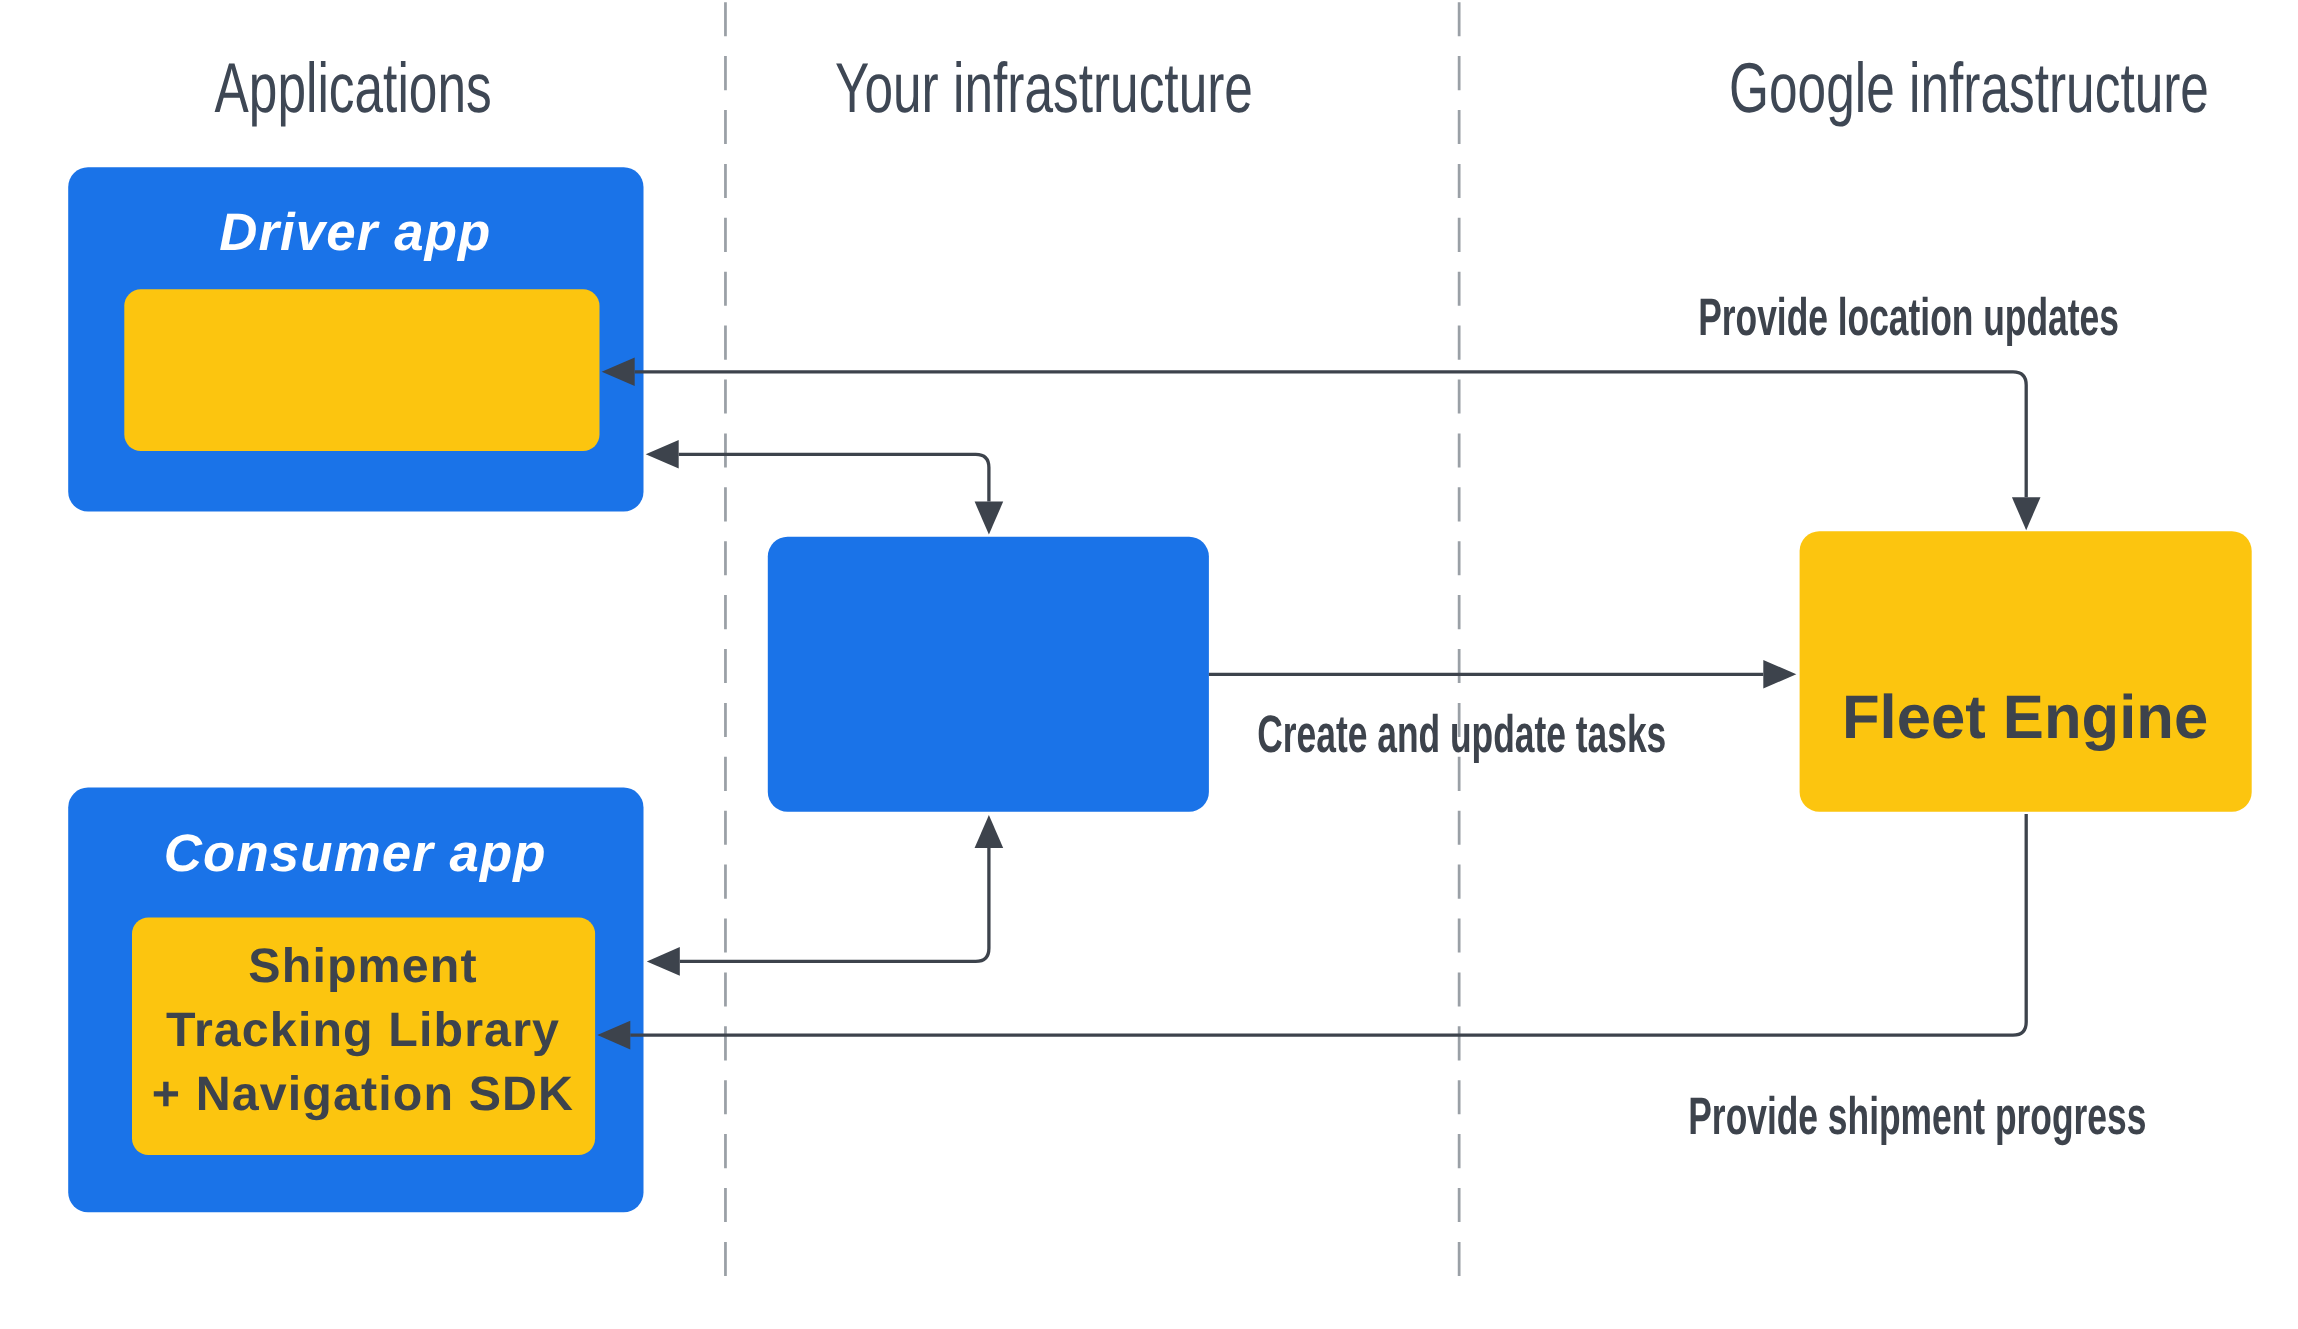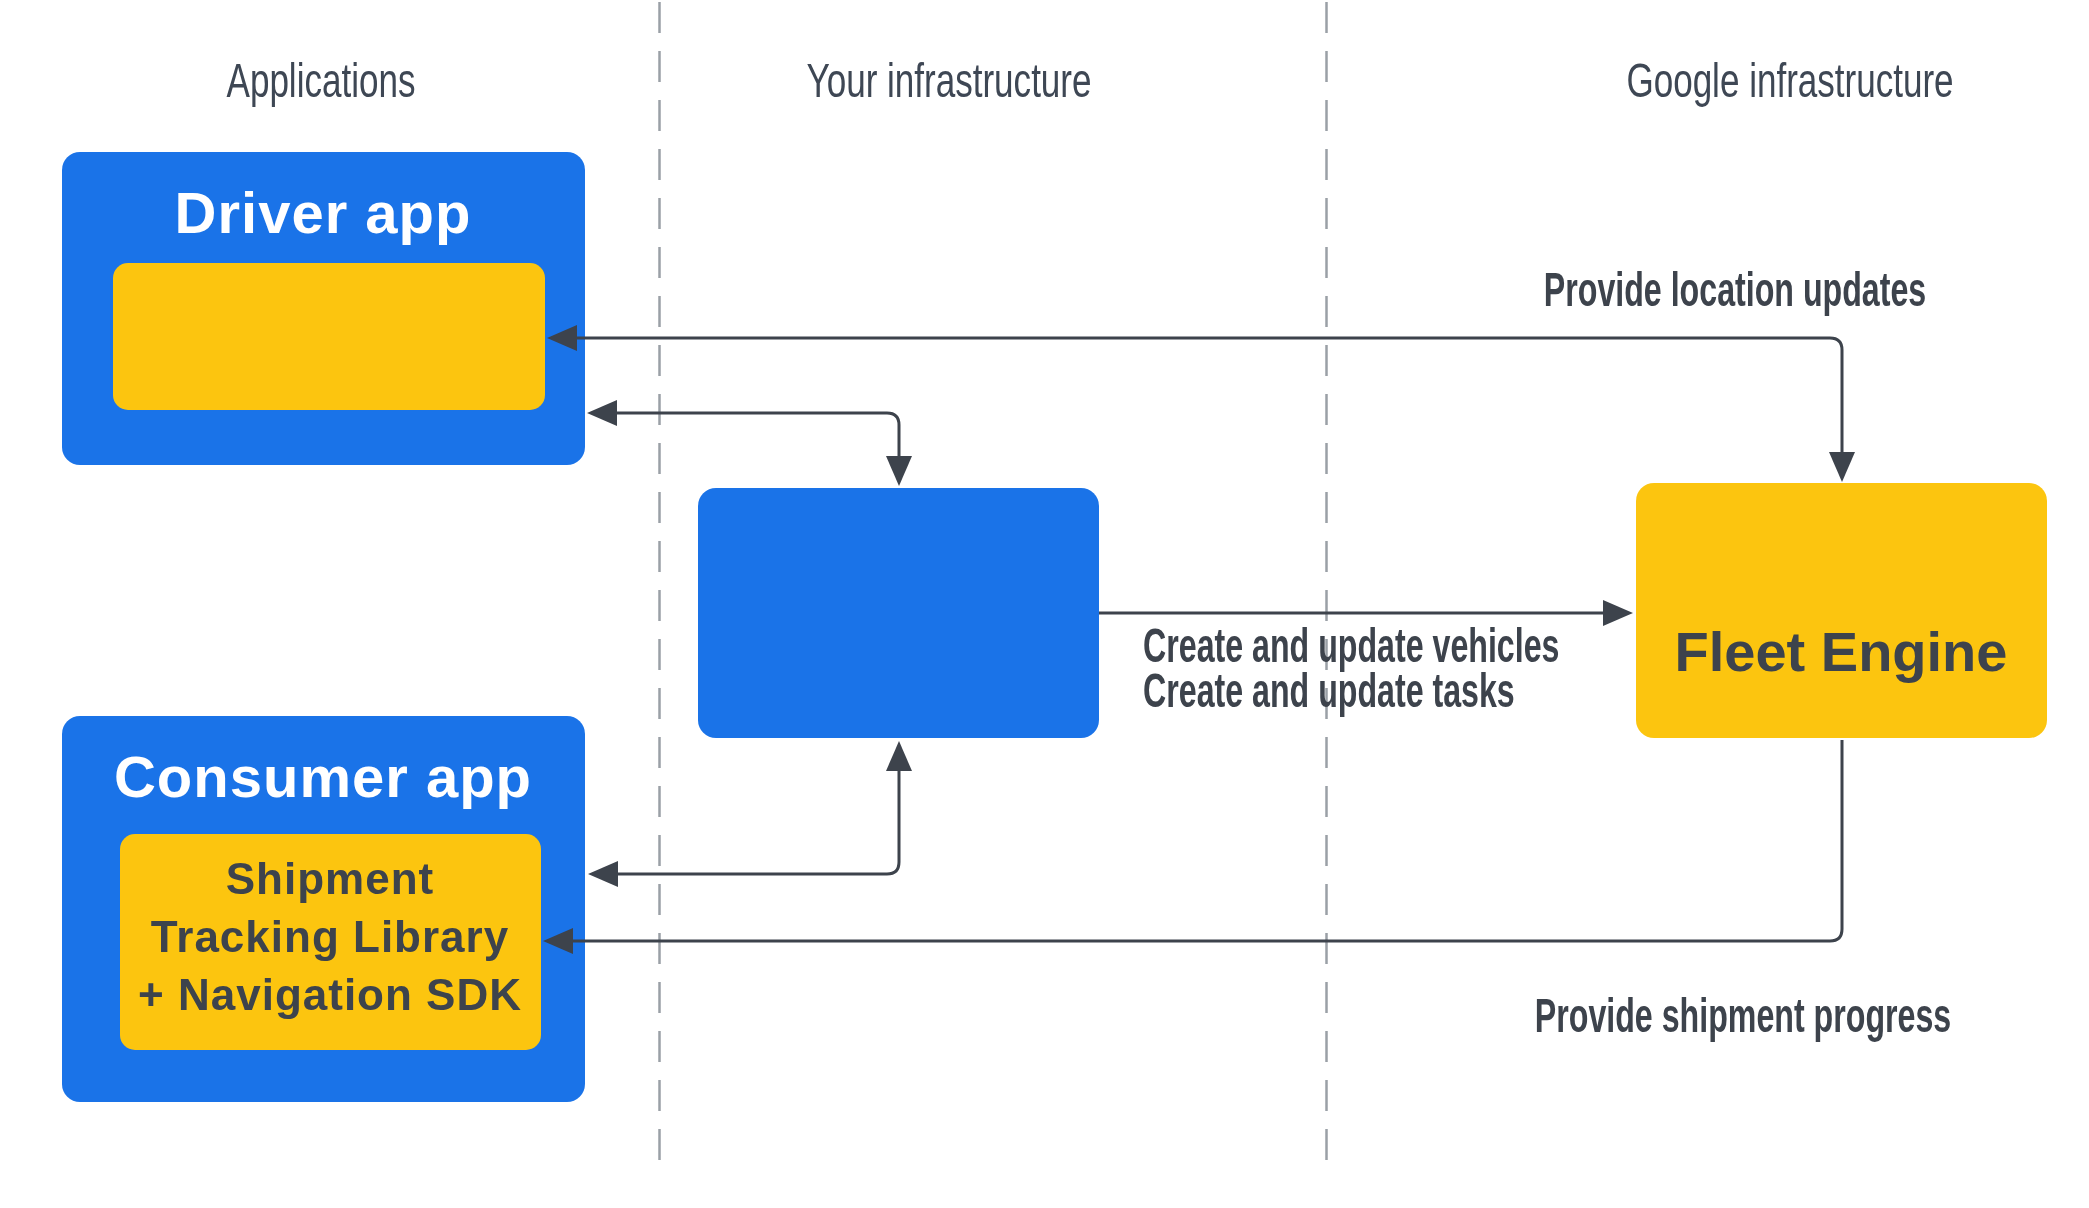--- a/index.html
+++ b/index.html
@@ -4,28 +4,28 @@
 <style>
   html,body{margin:0;padding:0;background:#fff;}
   .canvas{
     position:relative;width:2089px;height:1208px;overflow:hidden;background:#fff;
     font-family:"Liberation Sans","DejaVu Sans",sans-serif;
   }
   .abs{position:absolute;}
   .center-anchor{transform:translate(-50%,-50%);white-space:nowrap;width:max-content;}
 
   
-  .col-header{font-size:48px;font-weight:400;color:var(--header-text,#3E4754);}
+  .col-header{font-size:64px;font-weight:400;color:var(--header-text,#3E4754);}
   .col-header .squeeze{display:inline-block;transform:scaleX(.73);transform-origin:center;}
 
   
   .node{position:absolute;border-radius:18px;}
   .node-blue{background:var(--blue,#1A73E8);}
   .node-yellow{background:var(--yellow,#FCC50F);border-radius:15px;}
-  .node-title{font-size:58px;font-weight:bold;color:var(--white-text,#FFFFFF);letter-spacing:1px;}
+  .node-title{font-size:48px;font-weight:bold;color:var(--white-text,#FFFFFF);letter-spacing:1px;font-style:italic;}
   .fleet-title{font-size:56px;font-weight:bold;color:var(--dark-text,#3D434C);letter-spacing:0px;}
   .sdk-text{font-size:46px;font-weight:bold;color:var(--dark-text,#3D434C);line-height:59px;letter-spacing:2px;text-align:center;}
   .lib-text{font-size:44px;font-weight:bold;color:var(--dark-text,#3D434C);line-height:58px;letter-spacing:1px;text-align:center;}
 
   
   .edge-label{font-size:48px;font-weight:bold;color:var(--dark-text,#3D434C);}
   .edge-label .squeeze{display:inline-block;transform:scaleX(.67);transform-origin:center;}
   .edge-label-left{font-size:48px;font-weight:bold;color:var(--dark-text,#3D434C);line-height:45px;
     transform:translateY(-50%);white-space:nowrap;width:max-content;}
   .edge-label-left .squeeze{display:inline-block;transform:scaleX(.67);transform-origin:left center;}
@@ -97,21 +97,20 @@
     <span class="squeeze">Provide location updates</span>
   </div>
 
   <div class="abs center-anchor lib-text" style="left:330px;top:937px;">
     <div>Shipment</div>
     <div>Tracking Library</div>
     <div>+ Navigation SDK</div>
   </div>
 
   <div class="abs edge-label-left" style="left:1143px;top:668px;">
-    <div><span class="squeeze">Create and update vehicles</span></div>
     <div><span class="squeeze">Create and update tasks</span></div>
   </div>
 
   <div class="abs center-anchor edge-label" style="left:1743px;top:1015px;">
     <span class="squeeze">Provide shipment progress</span>
   </div>
 
 </div>
 
 </body></html>

